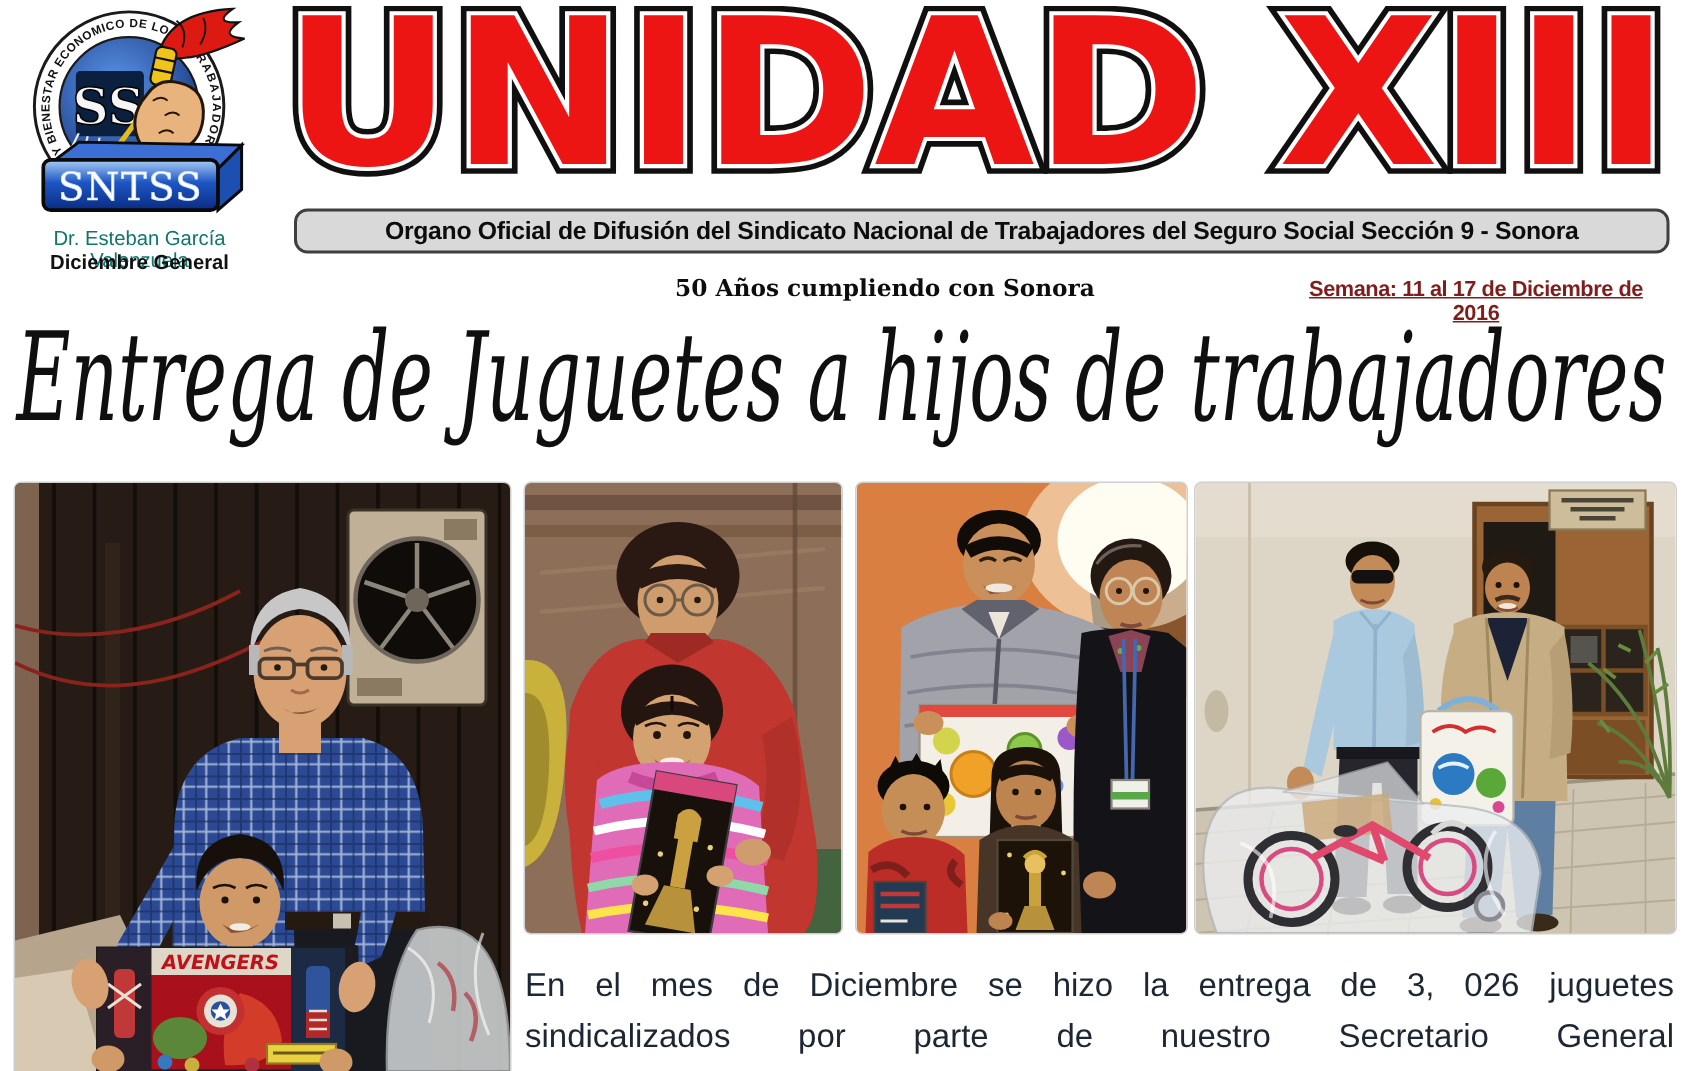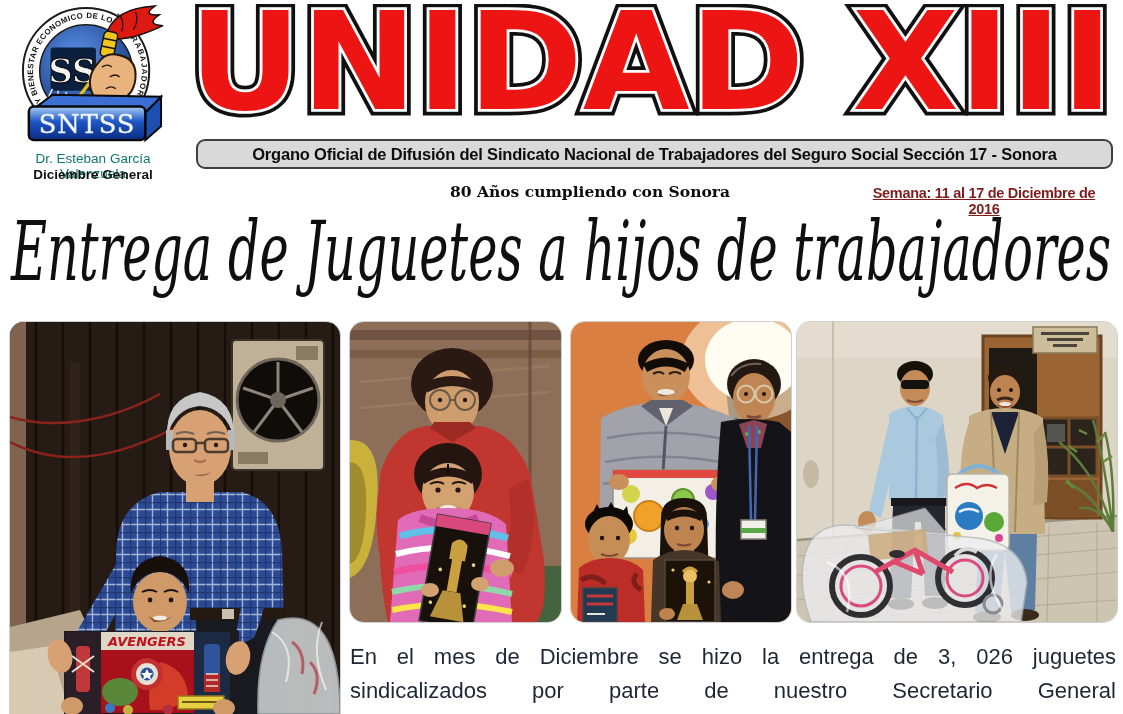--- a/index.html
+++ b/index.html
@@ -13,21 +13,21 @@
   .title-svg{left:183px;top:4px;width:937px;height:121px;}
   .graybar{left:196px;top:139px;width:917px;height:30px;background:#d9d9d9;border:2px solid #3f3f3f;
            border-radius:9px;display:flex;align-items:center;justify-content:center;box-sizing:border-box;}
   .graybar span{font-size:16.5px;font-weight:bold;letter-spacing:-0.2px;color:#0d0d0d;white-space:nowrap;}
   .tagline{left:380px;top:182px;width:420px;text-align:center;
            font-family:"DejaVu Serif",serif;font-weight:bold;font-size:15.5px;color:#0d0d0d;}
   .week{left:856px;top:185px;width:256px;text-align:center;font-size:14.5px;font-weight:bold;
         letter-spacing:-0.3px;color:#7f1d1d;text-decoration:underline;}
   .headline-svg{left:0;top:206px;width:1123px;height:102px;}
   
-  .photo{top:322px;height:300px;border-radius:14px;overflow:hidden;box-shadow:0 0 0 1px #cfcfcf;}
+  .photo{top:322px;height:300px;border-radius:4px;overflow:hidden;box-shadow:0 0 0 1px #cfcfcf;}
   .photo svg{display:block;width:100%;height:100%;}
   .p1{left:10px;width:330px;height:392px;border-bottom-left-radius:0;border-bottom-right-radius:0;}
   .p2{left:350px;width:211px;}
   .p3{left:571px;width:220px;}
   .p4{left:797px;width:320px;}
   
   .bodycopy{left:350px;top:640px;width:766px;height:74px;overflow:hidden;
             font-size:22px;line-height:34px;color:#1d2733;}
   .bodycopy div{text-align:justify;text-align-last:justify;white-space:nowrap;}
 </style>
@@ -82,24 +82,24 @@
 
   <svg class="abs title-svg" viewBox="0 0 937 121">
     <g font-family="DejaVu Sans, sans-serif" font-weight="bold" font-size="136" text-anchor="middle">
       <text x="468" y="105" textLength="924" lengthAdjust="spacingAndGlyphs" fill="none" stroke="#101010" stroke-width="13" stroke-linejoin="miter">UNIDAD XIII</text>
       <text x="468" y="105" textLength="924" lengthAdjust="spacingAndGlyphs" fill="none" stroke="#ffffff" stroke-width="5.5">UNIDAD XIII</text>
       <text x="468" y="105" textLength="924" lengthAdjust="spacingAndGlyphs" fill="#ed1414">UNIDAD XIII</text>
     </g>
   </svg>
 
   <div class="abs graybar">
-    <span>Organo Oficial de Difusión del Sindicato Nacional de Trabajadores del Seguro Social Sección 17 -  Sonora</span>
+    <span>Organo Oficial de Difusión del Sindicato Nacional de Trabajadores del Seguro Social Sección 9 -  Sonora</span>
   </div>
 
-  <div class="abs tagline">80 Años cumpliendo con Sonora</div>
+  <div class="abs tagline">50 Años cumpliendo con Sonora</div>
   <div class="abs week">Semana: 11 al 17 de Diciembre de 2016</div>
 
   <svg class="abs headline-svg" viewBox="0 0 1123 102">
     <text x="561" y="74" text-anchor="middle" font-family="DejaVu Serif, serif" font-style="italic" font-size="82" textLength="1100" lengthAdjust="spacingAndGlyphs" fill="#0f0f0f">Entrega de Juguetes a hijos de trabajadores</text>
   </svg>
 
   <figure class="abs photo p1" style="margin:0;" aria-label="Man with gray hair, glasses and blue plaid shirt behind a boy holding an Avengers toy box, dark wood wall with a wall fan">
     <svg viewBox="0 0 330 392" preserveAspectRatio="none">
       <defs>
         <pattern id="plaid1" width="15" height="15" patternUnits="userSpaceOnUse">

